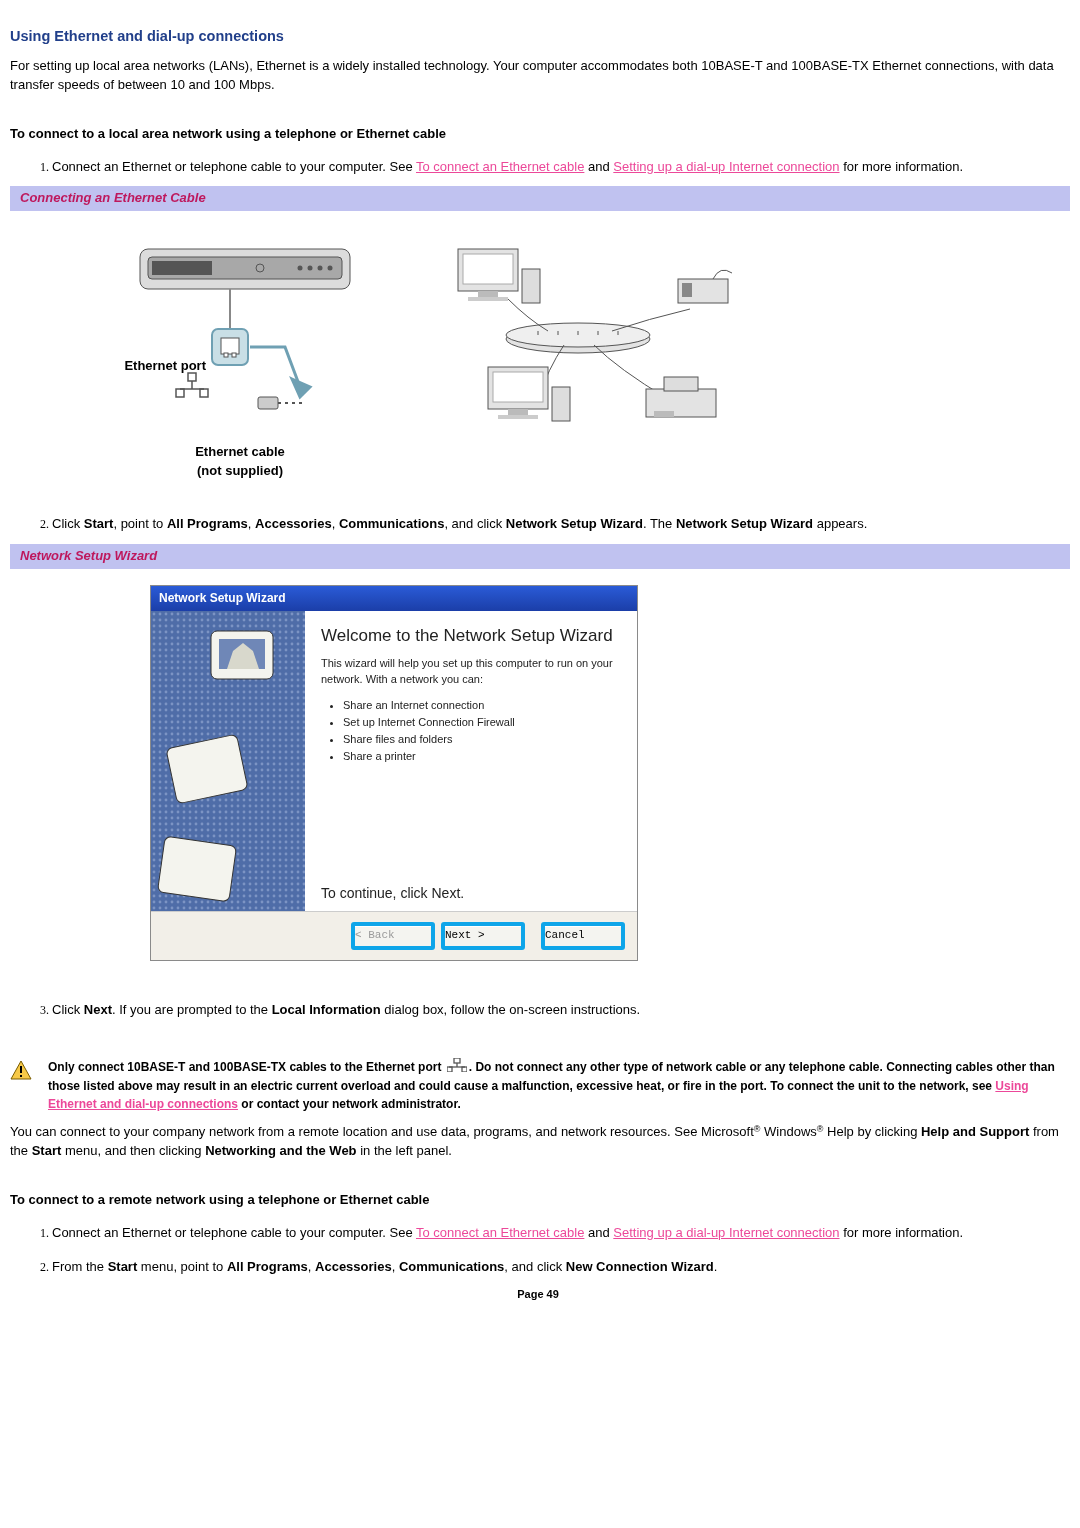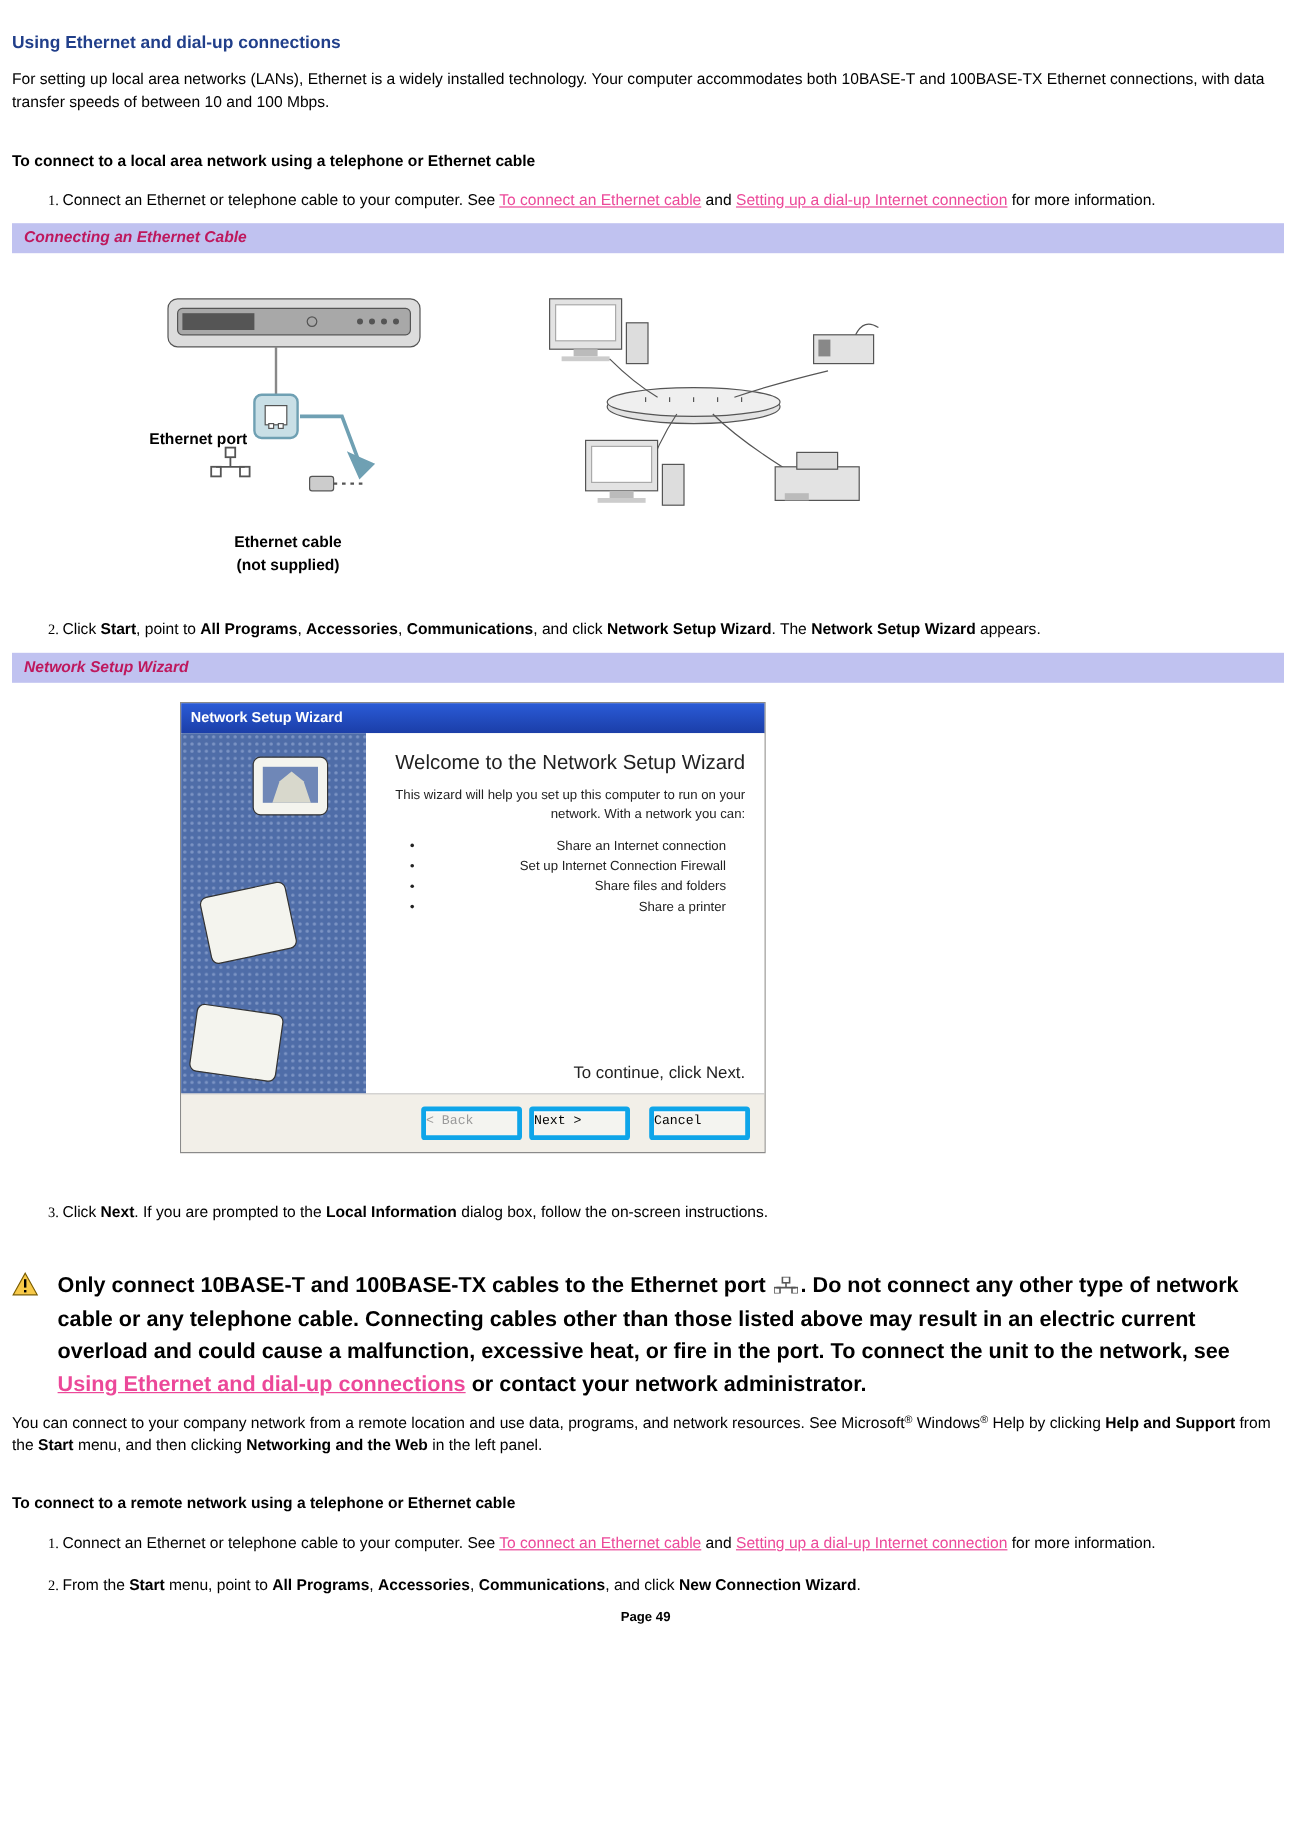--- a/index.html
+++ b/index.html
@@ -49,33 +49,33 @@
   .eth-labels { text-align:center; font-size:13px; margin-top:4px; }
   .eth-port-label { position:absolute; left:-14px; top:118px; font-size:13px; text-align:right; width:120px; }
   .network-svg { display:block; }
 
   .wizard-outer { display:flex; justify-content:flex-start; padding-left:140px; margin:16px 0 40px 0;}
   .wizard-window { width:486px; border:1px solid #8a8a8a; background:#f2efe8; font-family: Tahoma, sans-serif;}
   .wizard-title { background: linear-gradient(#2a5bd7,#1b3ea8); color:#fff; font-weight:bold; font-size:12px; padding:4px 8px;}
   .wizard-body { display:flex; height:300px; background:#fff;}
   .wizard-side { width:154px; background:#5a78b6; position:relative; overflow:hidden;}
   .wizard-side svg { position:absolute; inset:0;}
-  .wizard-main { flex:1; padding:14px 16px 8px 16px; display:flex; flex-direction:column; justify-content:space-between;text-align:right;}
+  .wizard-main { flex:1; padding:14px 16px 8px 16px; display:flex; flex-direction:column; justify-content:space-between;}
   .wizard-h { font-family: Tahoma, sans-serif; font-size:17px; color:#222; margin:0 0 10px 0; line-height:1.25;}
   .wizard-p { font-size:11px; color:#222; margin:0 0 10px 0;}
   .wizard-ul { font-size:11px; color:#222; margin:0 0 6px 6px; padding-left:12px;}
-  .wizard-ul li { margin:1px 16px; }
+  .wizard-ul li { margin:1px 4px; }
   .wizard-cont { font-size:14px; color:#222; margin-top:auto; padding-top:60px;}
   .wizard-buttons { background:#f2efe8; padding:10px 12px; display:flex; justify-content:flex-end; gap:6px; border-top:1px solid #ccc;}
   .wizard-btn { font-family: Liberation Mono, monospace; font-size:11px; padding:2px 0; width:76px; text-align:left; border:4px solid #0ea5e9; background:#f4f4f0; border-radius:3px; box-shadow: 0 1px 0 #fff inset; }
   .wizard-btn.disabled { color:#9a9a9a; }
   .wizard-btn.gap { margin-left:10px; }
 
   .warn-row { display:flex; align-items:flex-start; gap:16px; margin-top:38px;}
-  .warn-text { font-weight:bold; font-size:18px; line-height:1.5;}
+  .warn-text { font-weight:bold; font-size:12px; line-height:1.5;}
   .port-glyph { display:inline-block; vertical-align:middle; margin:0 2px;}
   .reg { font-size:9px; vertical-align: top; }
 
   .page-num { text-align:center; font-size:11px; font-weight:bold; margin-top:2px; padding-right:4px;}
 </style>
 </head>
 <body>
 
 <div class="section-title">Using Ethernet and dial-up connections</div>
 

